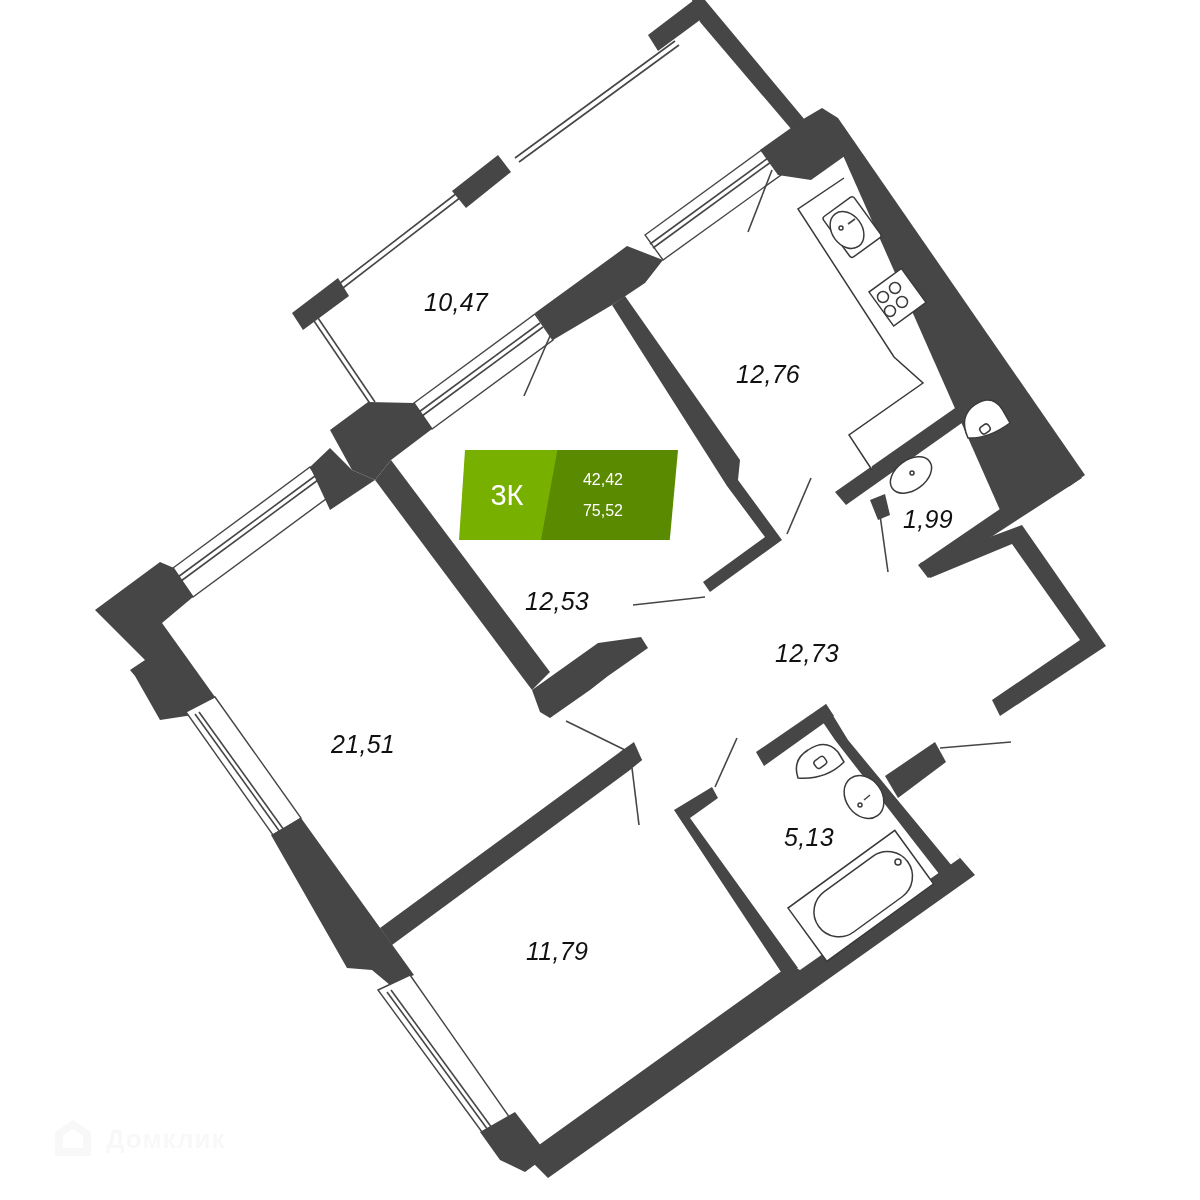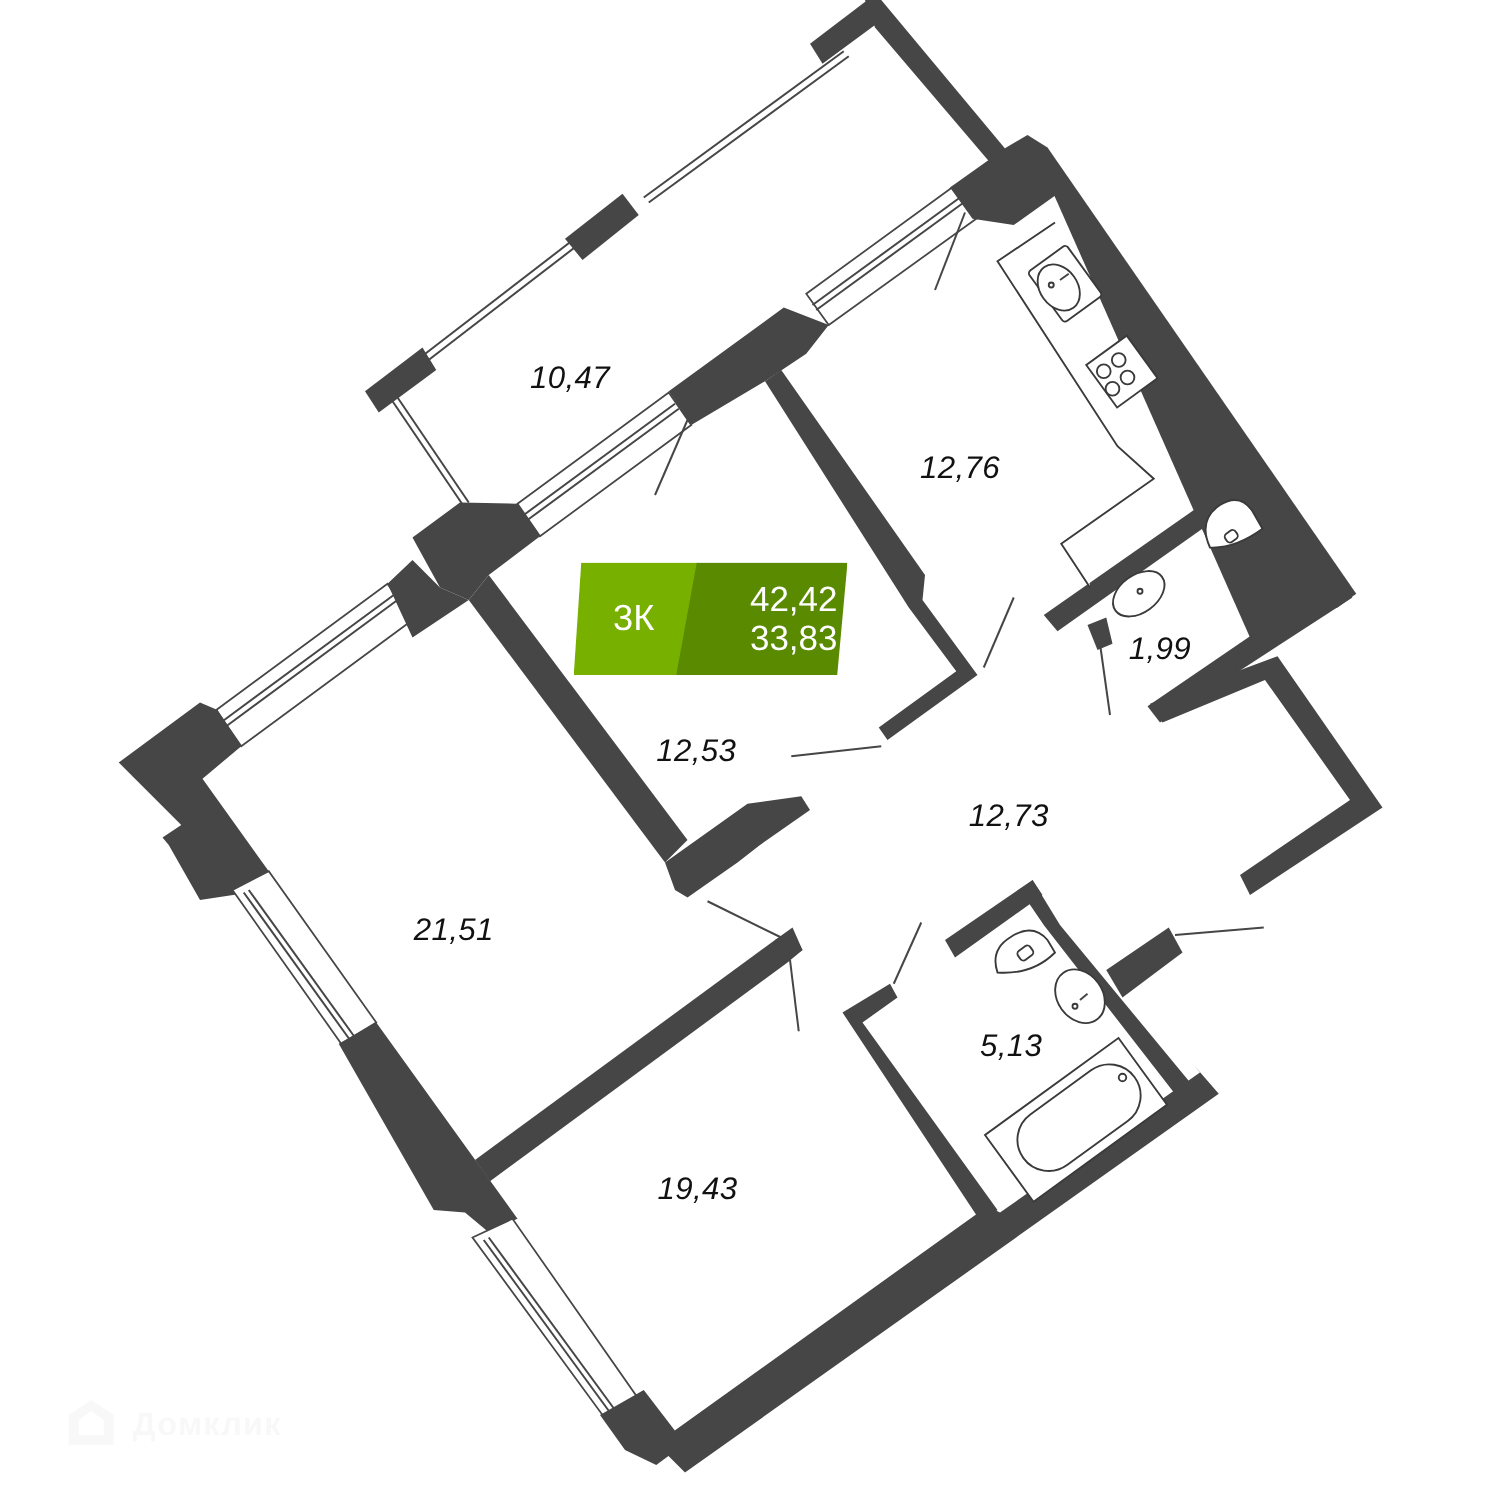--- a/index.html
+++ b/index.html
@@ -12,22 +12,22 @@
     .glass { fill: #ffffff; stroke: #464646; stroke-width: 1.4; }
     .area-label { position: absolute; font-size: 25px; font-style: italic; color: #111111;
                   letter-spacing: 0.3px; white-space: nowrap; }
     .badge { position: absolute; left: 459px; top: 450px; width: 219px; height: 90px; }
     .badge-left { position: absolute; left: 0; top: 0; height: 90px; width: 100px;
                   background: #78b000; clip-path: polygon(6% 0, 100% 0, 100% 100%, 0 100%); }
     .badge-right { position: absolute; left: 82px; top: 0; height: 90px; width: 137px;
                    background: #5a8a00; clip-path: polygon(12% 0, 100% 0, 94% 100%, 0 100%); }
     .badge-type { position: absolute; left: 0; top: 0; width: 96px; height: 90px; line-height: 90px;
                   text-align: center; color: #ffffff; font-size: 29px; }
-    .badge-vals { position: absolute; left: 118px; top: 14px; width: 116px; text-align: center;
-                  color: #ffffff; font-size: 28px; line-height: 31px; }
+    .badge-vals { position: absolute; left: 86px; top: 14px; width: 116px; text-align: center;
+                  color: #ffffff; font-size: 16px; line-height: 31px; }
     .watermark { position: absolute; left: 50px; top: 1116px; display: flex; align-items: center;
                  gap: 10px; opacity: 0.5; }
     .watermark-text { font-size: 26px; font-weight: bold; color: #f2f2f2; letter-spacing: 1px; }
   </style>
 </head>
 <body>
 
 <svg id="plan" viewBox="0 0 1200 1200" xmlns="http://www.w3.org/2000/svg">
 
   <g>
@@ -152,29 +152,29 @@
   </g>
 </svg>
 
 <div class="area-label" style="left:392px; top:288px;margin-left:32px;">10,47</div>
 <div class="area-label" style="left:736px; top:360px;">12,76</div>
 <div class="area-label" style="left:525px; top:587px;font-style:italic;">12,53</div>
 <div class="area-label" style="left:903px; top:505px;">1,99</div>
 <div class="area-label" style="left:775px; top:639px;text-align:right;">12,73</div>
 <div class="area-label" style="left:331px; top:730px;">21,51</div>
 <div class="area-label" style="left:784px; top:823px;">5,13</div>
-<div class="area-label" style="left:526px; top:937px;">19,43</div>
+<div class="area-label" style="left:526px; top:937px;">11,79</div>
 
 <div class="badge">
   <div class="badge-left"></div>
   <div class="badge-right"></div>
   <div class="badge-type">3К</div>
   <div class="badge-vals">
     <div>42,42</div>
-    <div>33,83</div>
+    <div>75,52</div>
   </div>
 </div>
 
 <div class="watermark">
   <svg width="46" height="46" viewBox="0 0 46 46">
     <path d="M5,16 L23,4 L41,16 L41,40 L5,40 Z M13,20 L13,32 L33,32 L33,20 L23,13 Z" fill="#f2f2f2"></path>
   </svg>
   <span class="watermark-text">Домклик</span>
 </div>
 

